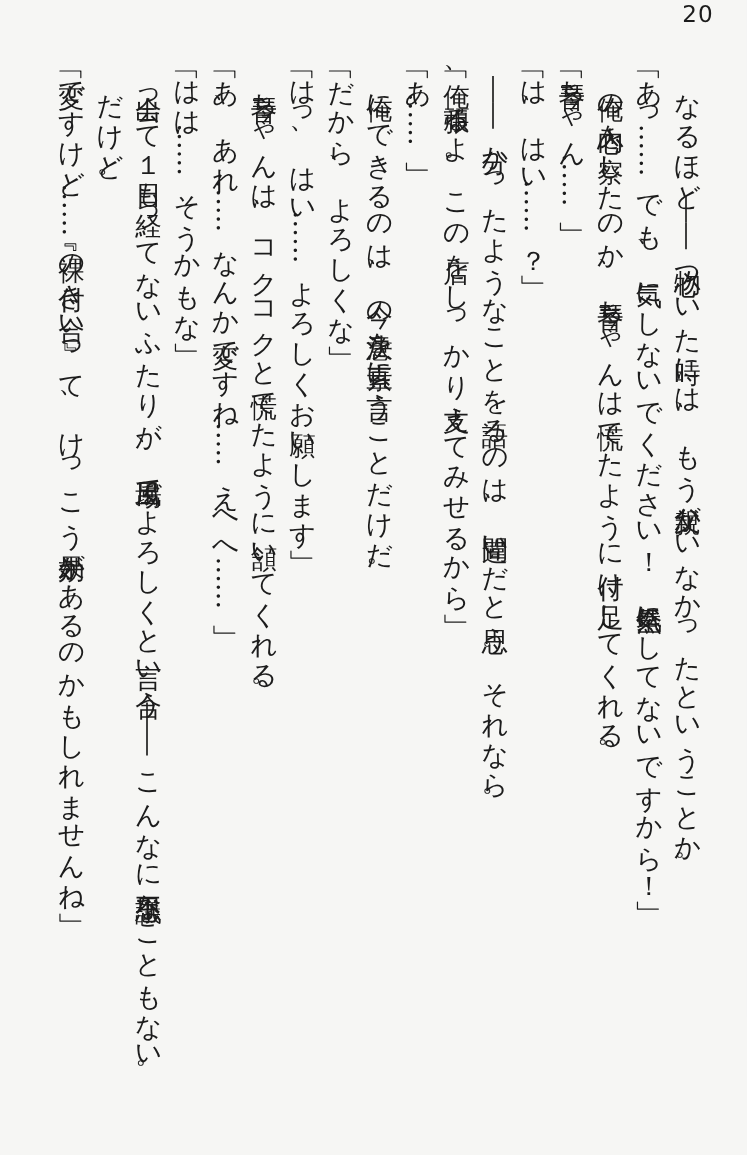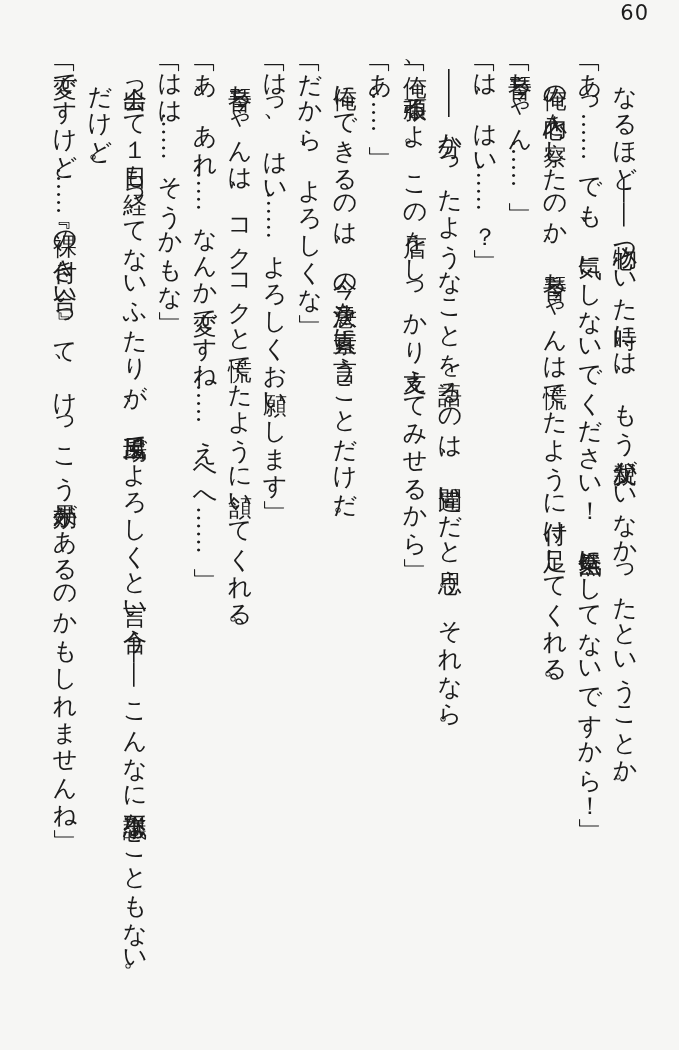--- a/index.html
+++ b/index.html
@@ -48,21 +48,21 @@
     text-indent: 1em;
   }
   .text-block p.dialogue {
     text-indent: 0.5em;
   }
 </style>
 </head>
 <body>
 
 <div class="book-page">
-  <div class="page-number">60</div>
+  <div class="page-number">20</div>
   <div class="text-block" id="text-block">
       <p class="narration">なるほど――物心ついた時には、もう父親がいなかったということか。</p>
       <p class="dialogue">「あっ……でも、気にしないでください！　全然気にしてないですから！」</p>
       <p class="narration">俺の内心を察したのか、琴音ちゃんは慌てたように付け足してくれる。</p>
       <p class="dialogue">「琴音ちゃん……」</p>
       <p class="dialogue">「は、はい……？」</p>
       <p class="narration">――分かったようなことを語るのは、間違いだと思う。それなら。</p>
       <p class="dialogue">「俺、頑張るよ。この店をしっかり支えてみせるから」</p>
       <p class="dialogue">「あ……」</p>
       <p class="narration">俺にできるのは、今の決意を素直に言うことだけだ。</p>

